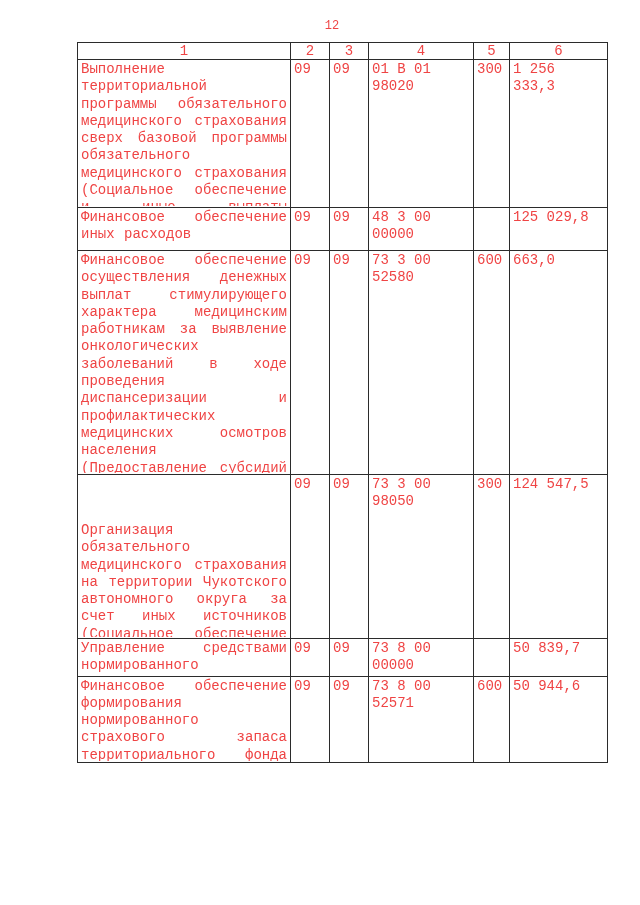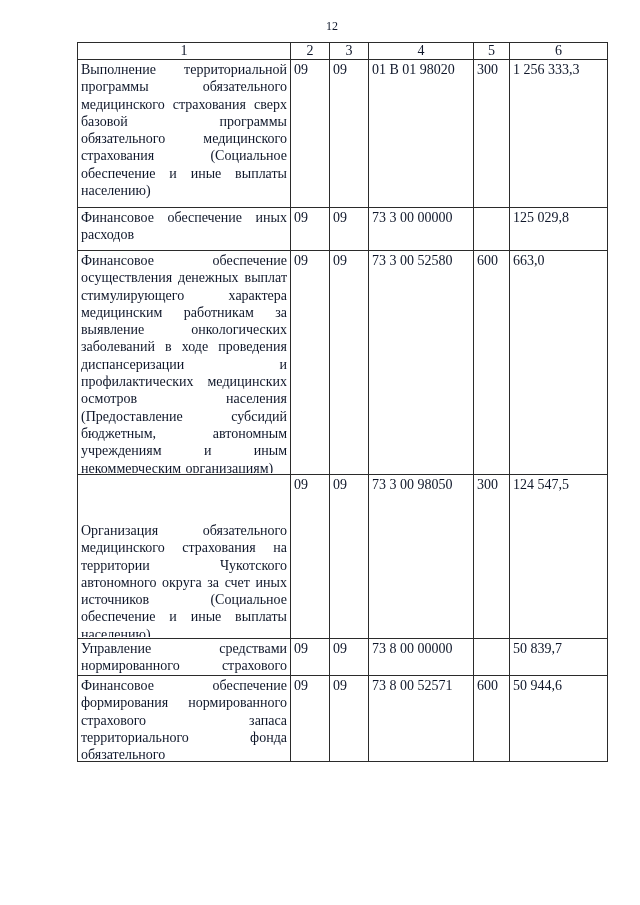--- a/index.html
+++ b/index.html
@@ -5,22 +5,22 @@
   html, body {
     margin: 0;
     padding: 0;
     background: #ffffff;
   }
   .page {
     position: relative;
     width: 640px;
     height: 905px;
     background: #ffffff;
-    color: #0f172a;
-    font-family: Liberation Serif, serif;
+    color: #ef4444;
+    font-family: Liberation Mono, monospace;
   }
   .page-number {
     position: absolute;
     top: 19px;
     left: 67px;
     width: 530px;
     text-align: center;
     font-size: 12px;
     line-height: 14px;
   }
@@ -101,21 +101,21 @@
         <td class="cc">01 В 01 98020</td>
         <td class="cc">300</td>
         <td class="cc">1 256 333,3</td>
       </tr>
       <tr>
         <td class="c1">
             <div class="clip clip2">Финансовое обеспечение иных расходов</div>
           </td>
         <td class="cc">09</td>
         <td class="cc">09</td>
-        <td class="cc">73 3 00 00000</td>
+        <td class="cc">48 3 00 00000</td>
         <td class="cc"></td>
         <td class="cc">125 029,8</td>
       </tr>
       <tr>
         <td class="c1">
             <div class="clip clip3">Финансовое обеспечение осуществления денежных выплат стимулирующего характера медицинским работникам за выявление онкологических заболеваний в ходе проведения диспансеризации и профилактических медицинских осмотров населения (Предоставление субсидий бюджетным, автономным учреждениям и иным некоммерческим организациям)</div>
           </td>
         <td class="cc">09</td>
         <td class="cc">09</td>
         <td class="cc">73 3 00 52580</td>

